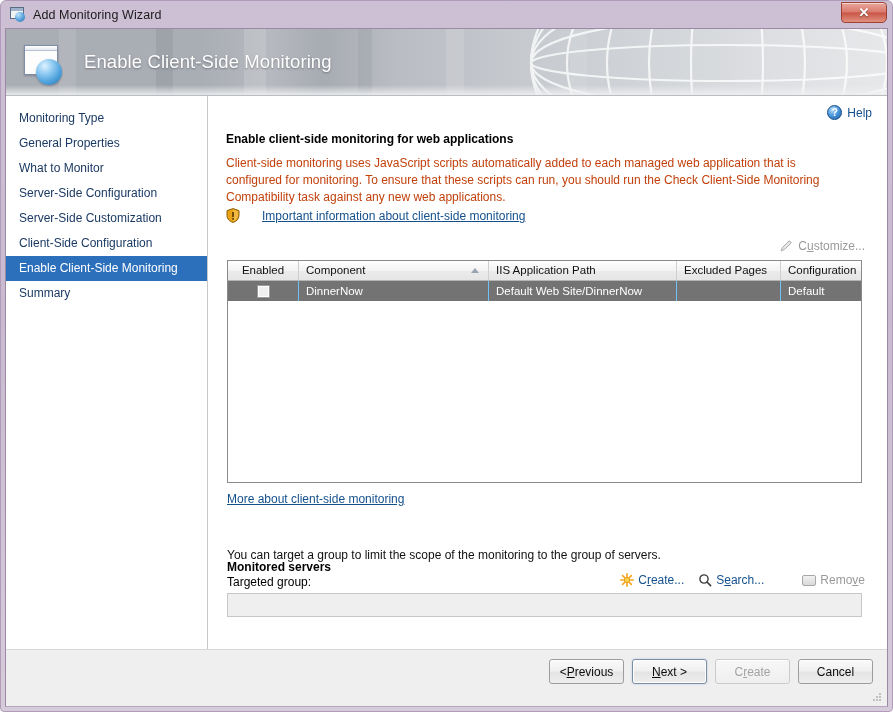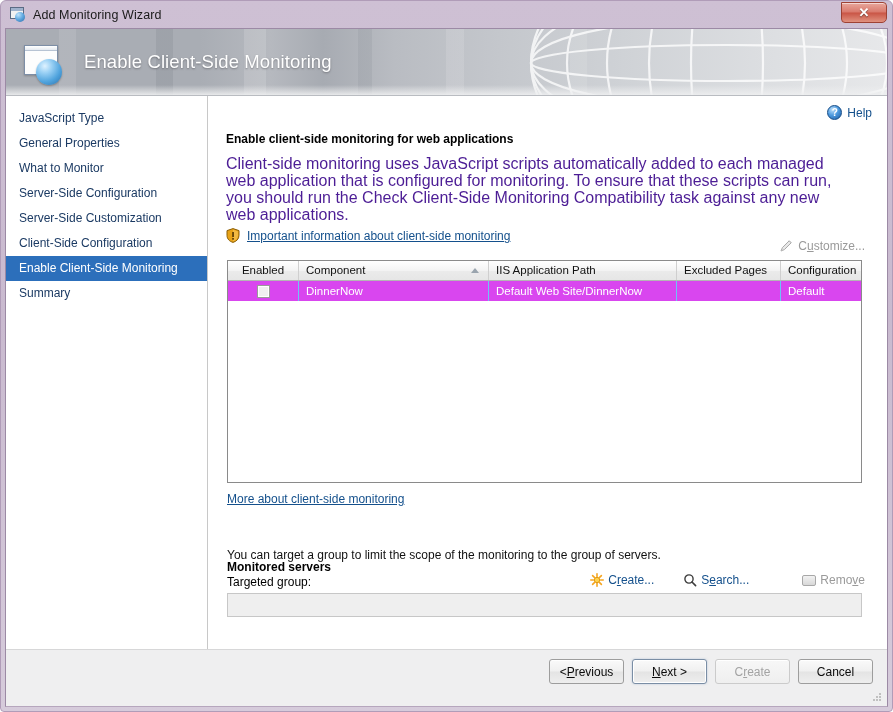--- a/index.html
+++ b/index.html
@@ -228,28 +228,28 @@
     position: absolute;
     left: 18px; top: 36px;
     font-size: 12px;
     font-weight: bold;
     color: #000;
   }
   .desc {
     position: absolute;
     left: 18px; top: 59px;
     width: 626px;
-    font-size: 16px;
+    font-size: 12px;
     line-height: 17px;
-    color: #4c1d95;
+    color: #c2410c;
   }
   .info-link-row {
     position: absolute;
     left: 18px; top: 112px;
-    display: flex; align-items: flex-end; gap: 7px; margin-top: 20px;
+    display: flex; align-items: flex-end; gap: 22px;
   }
   .shield {
     width: 14px; height: 15px;
     position: relative;
     flex: 0 0 auto;
   }
   .shield svg { display: block; }
   .link {
     font-size: 12px;
     color: #14508c;
@@ -307,21 +307,21 @@
     position: absolute;
     right: 9px; top: 7px;
     width: 0; height: 0;
     border-left: 4px solid transparent;
     border-right: 4px solid transparent;
     border-bottom: 5px solid #9aa4ae;
   }
   .grid-row {
     display: flex;
     height: 21px;
-    background: #d946ef;
+    background: #737373;
     color: #ffffff;
     border-bottom: 1px solid #ffffff;
     box-sizing: border-box;
   }
   .gc {
     font-size: 11.5px;
     line-height: 20px;
     padding-left: 7px;
     border-right: 1px solid #6fc1f7;
     box-sizing: border-box;
@@ -360,21 +360,21 @@
     color: #111;
   }
   .targeted-label {
     position: absolute;
     left: 19px; top: 479px;
     font-size: 12px;
   }
   .action-row {
     position: absolute;
     right: 22px; top: 477px;
-    display: flex; align-items: center; gap: 29px;
+    display: flex; align-items: center; gap: 14px;
     font-size: 12px;
   }
   .action {
     display: flex; align-items: center; gap: 4px;
     color: #14508c;
     white-space: nowrap;
   }
   .action.disabled { color: #9a9a9a; margin-left: 24px; }
   .sun {
     width: 14px; height: 14px;
@@ -486,21 +486,21 @@
         <div class="bi-win"></div>
         <div class="bi-bar"></div>
         <div class="bi-ball"></div>
       </div>
       <div class="banner-title">Enable Client-Side Monitoring</div>
     </div>
 
     <div class="body-split">
 
       <div class="sidebar">
-        <div class="nav-item">JavaScript Type</div>
+        <div class="nav-item">Monitoring Type</div>
         <div class="nav-item">General Properties</div>
         <div class="nav-item">What to Monitor</div>
         <div class="nav-item">Server-Side Configuration</div>
         <div class="nav-item">Server-Side Customization</div>
         <div class="nav-item">Client-Side Configuration</div>
         <div class="nav-item selected">Enable Client-Side Monitoring</div>
         <div class="nav-item">Summary</div>
       </div>
 
       <div class="content">

